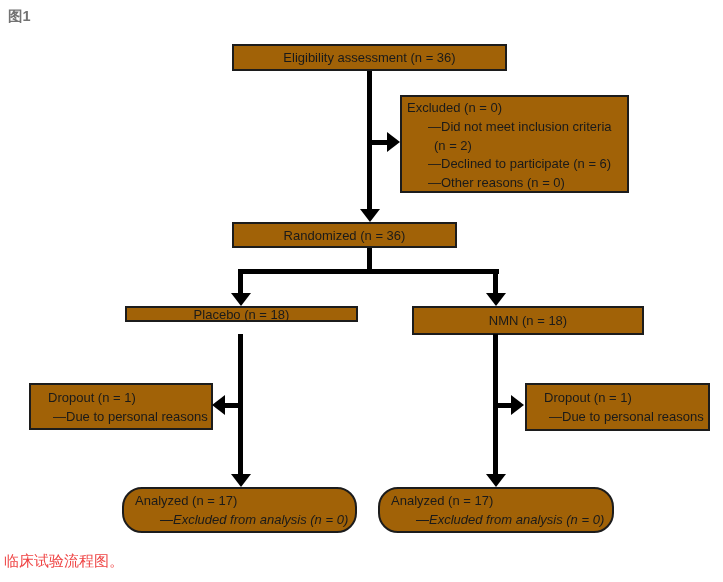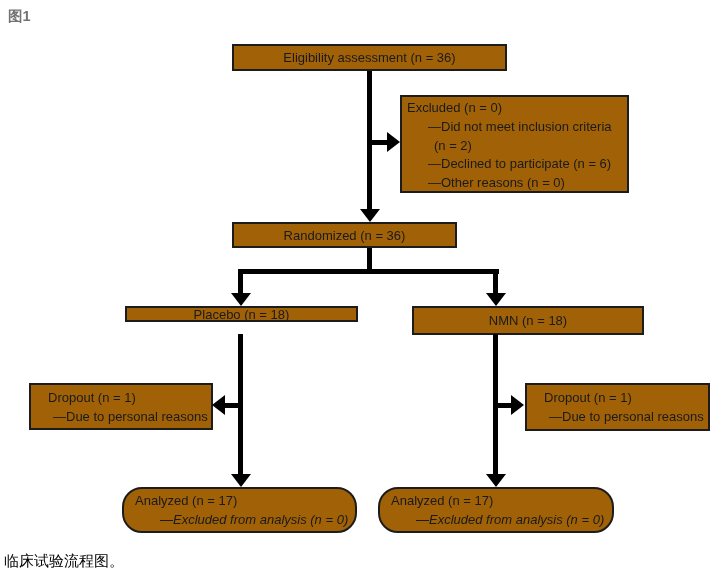--- a/index.html
+++ b/index.html
@@ -5,21 +5,21 @@
   html, body { margin: 0; padding: 0; }
   body {
     width: 723px; height: 582px;
     background: #ffffff;
     font-family: "Liberation Sans", sans-serif;
     color: #1a1a1a;
   }
   .canvas { position: relative; width: 723px; height: 582px; background: #ffffff; overflow: hidden; }
 
   .fig-label { position: absolute; left: 8px; top: 7px; font-size: 14.5px; font-weight: bold; color: #737373; }
-  .caption   { position: absolute; left: 4px; top: 552px; font-size: 15px; color: #000000; }
+  .caption   { position: absolute; left: 4px; top: 552px; font-size: 15px; color: #ef4444; }
 
   .box {
     position: absolute;
     border: 2px solid #1c1c1c;
     background: #a16207;
     box-sizing: border-box;
     font-size: 13px;
   }
   .box.center { display: flex; align-items: center; justify-content: center; text-align: center; }
 

